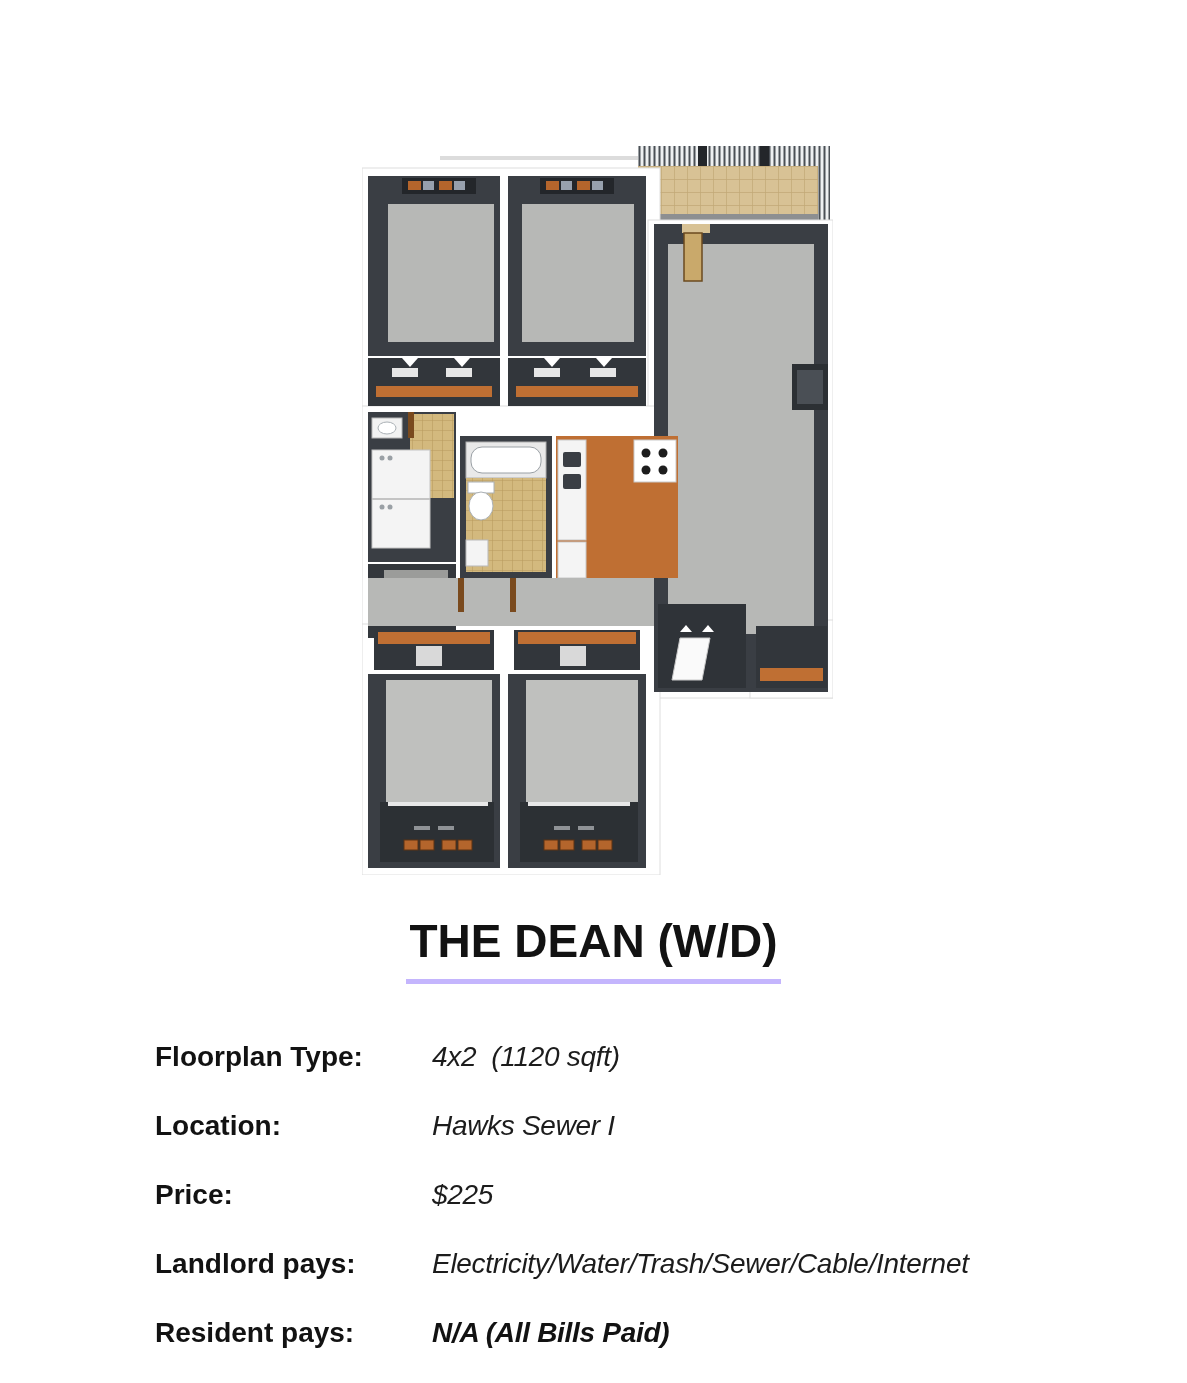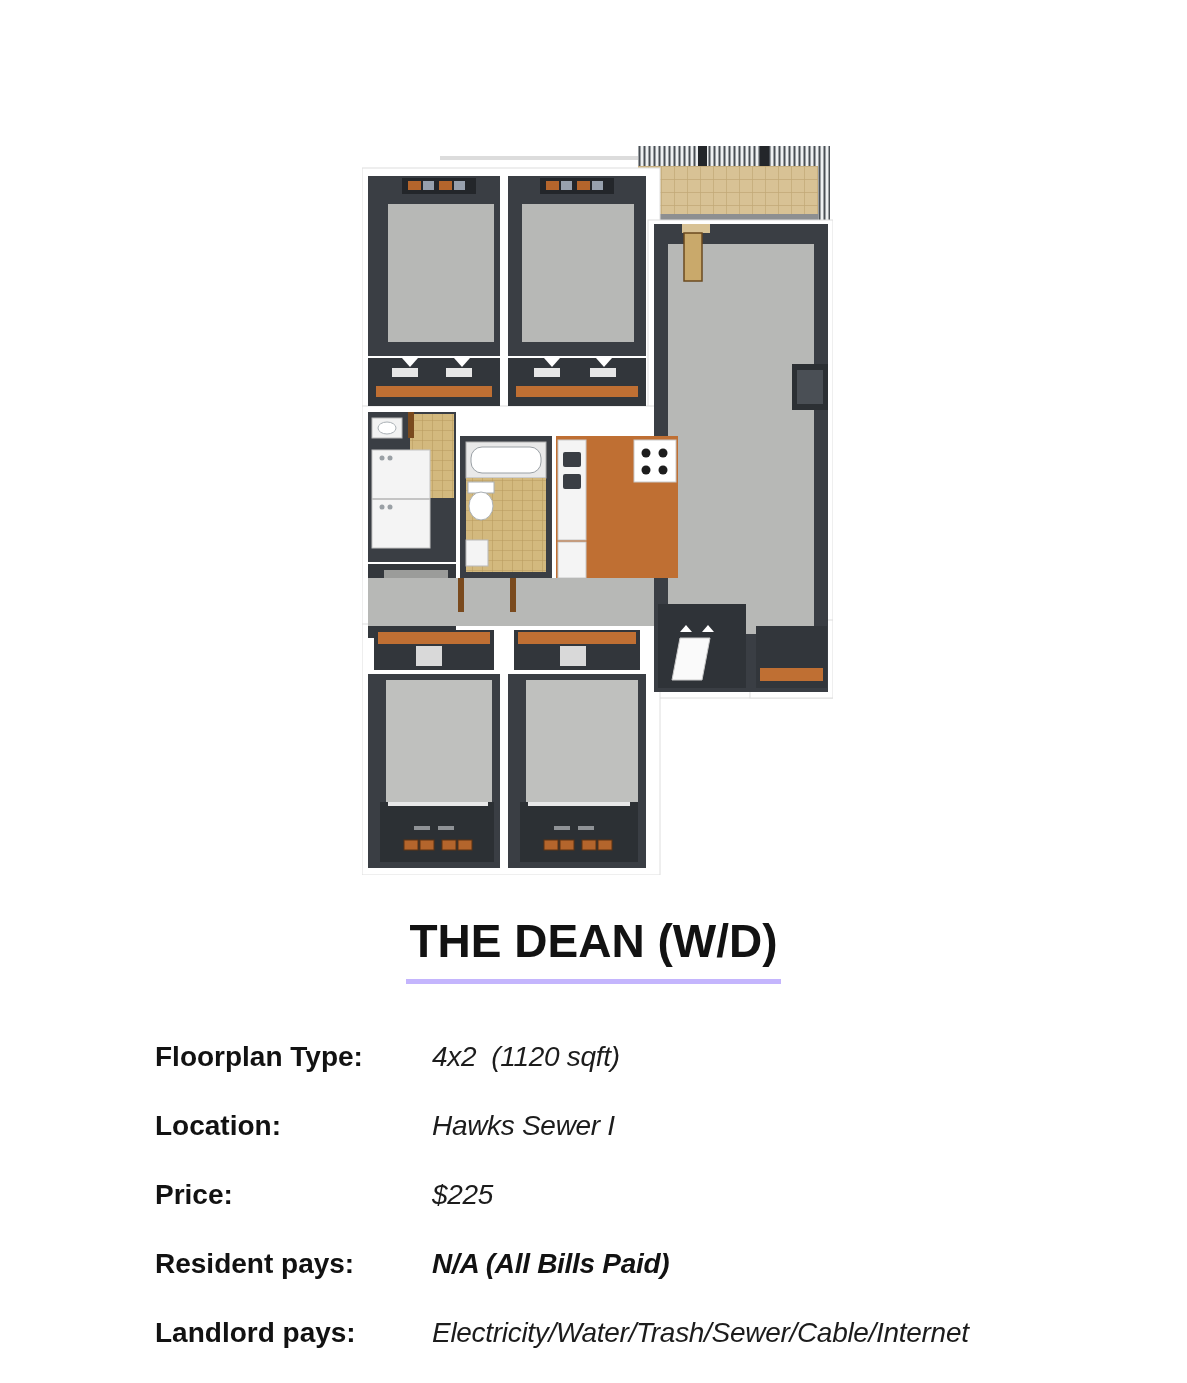--- a/index.html
+++ b/index.html
@@ -248,20 +248,20 @@
   </div>
   <div class="spec-row">
     <span class="spec-label">Location:</span>
     <span class="spec-value">Hawks Sewer I</span>
   </div>
   <div class="spec-row">
     <span class="spec-label">Price:</span>
     <span class="spec-value">$225</span>
   </div>
   <div class="spec-row">
+    <span class="spec-label">Landlord pays:</span>
+    <span class="spec-value">Electricity/Water/Trash/Sewer/Cable/Internet</span>
+  </div>
+  <div class="spec-row">
     <span class="spec-label">Resident pays:</span>
     <span class="spec-value strong">N/A (All Bills Paid)</span>
   </div>
-  <div class="spec-row">
-    <span class="spec-label">Landlord pays:</span>
-    <span class="spec-value">Electricity/Water/Trash/Sewer/Cable/Internet</span>
-  </div>
 </div>
 
 </body></html>

